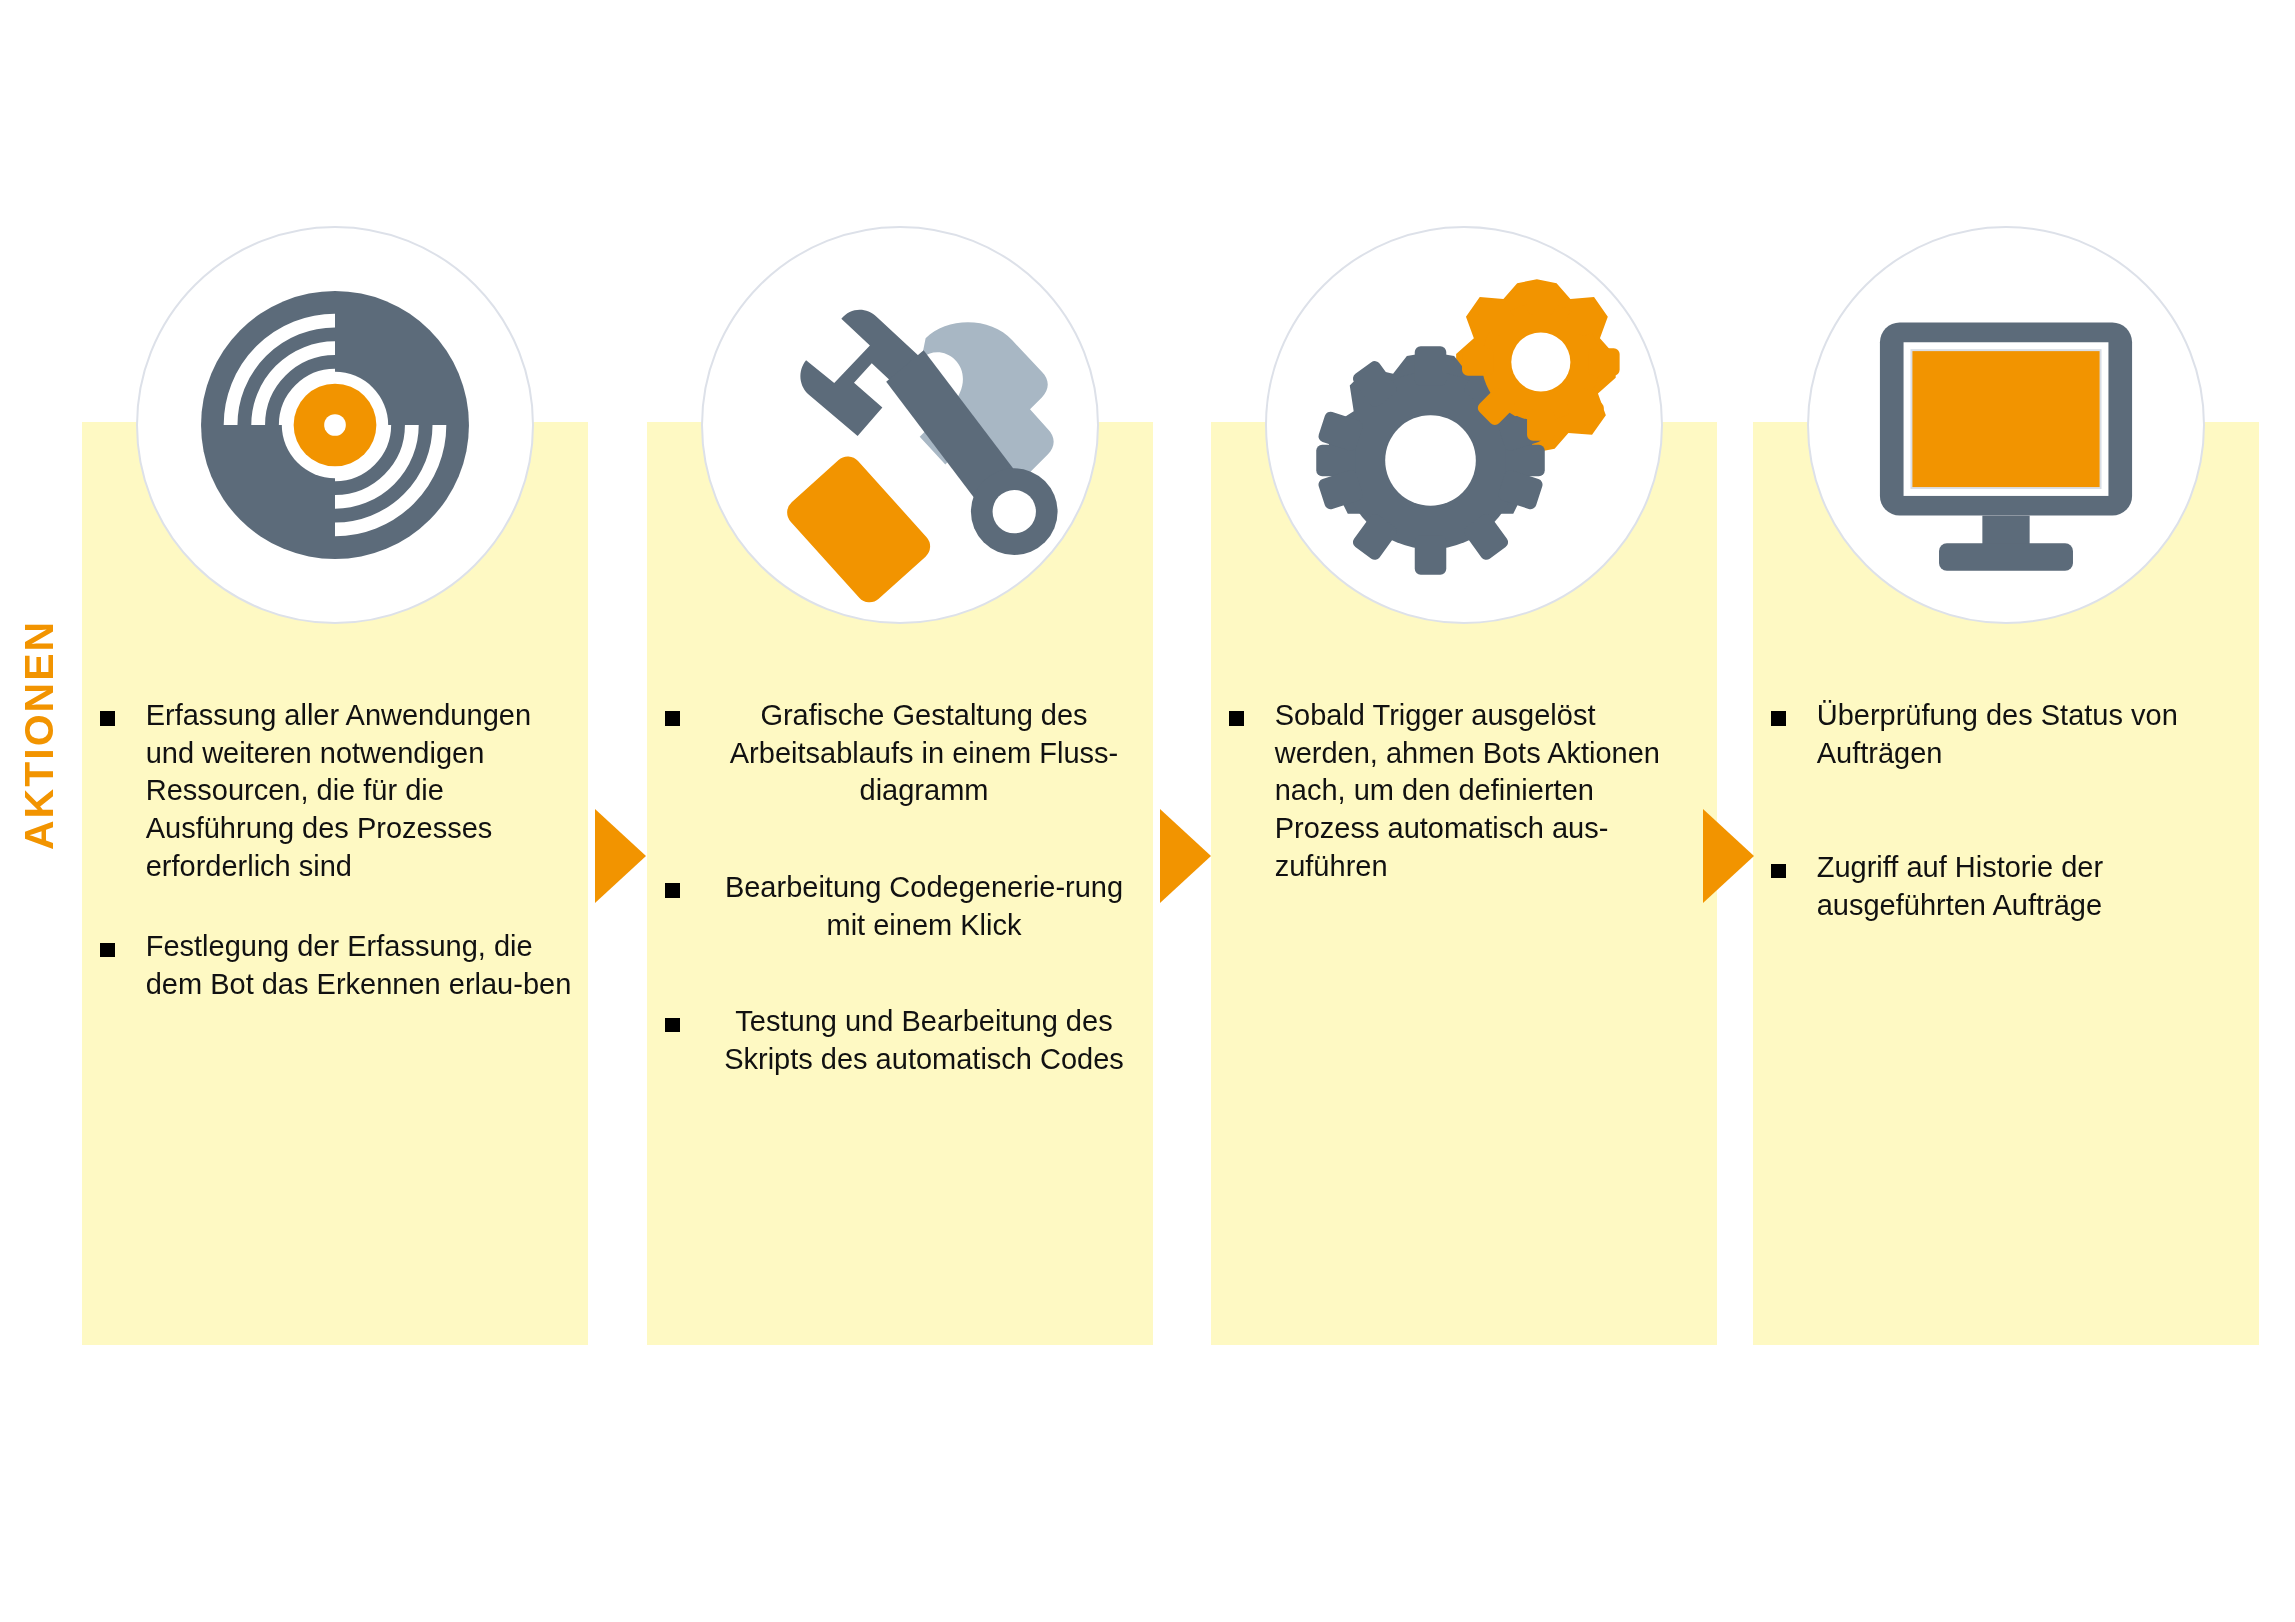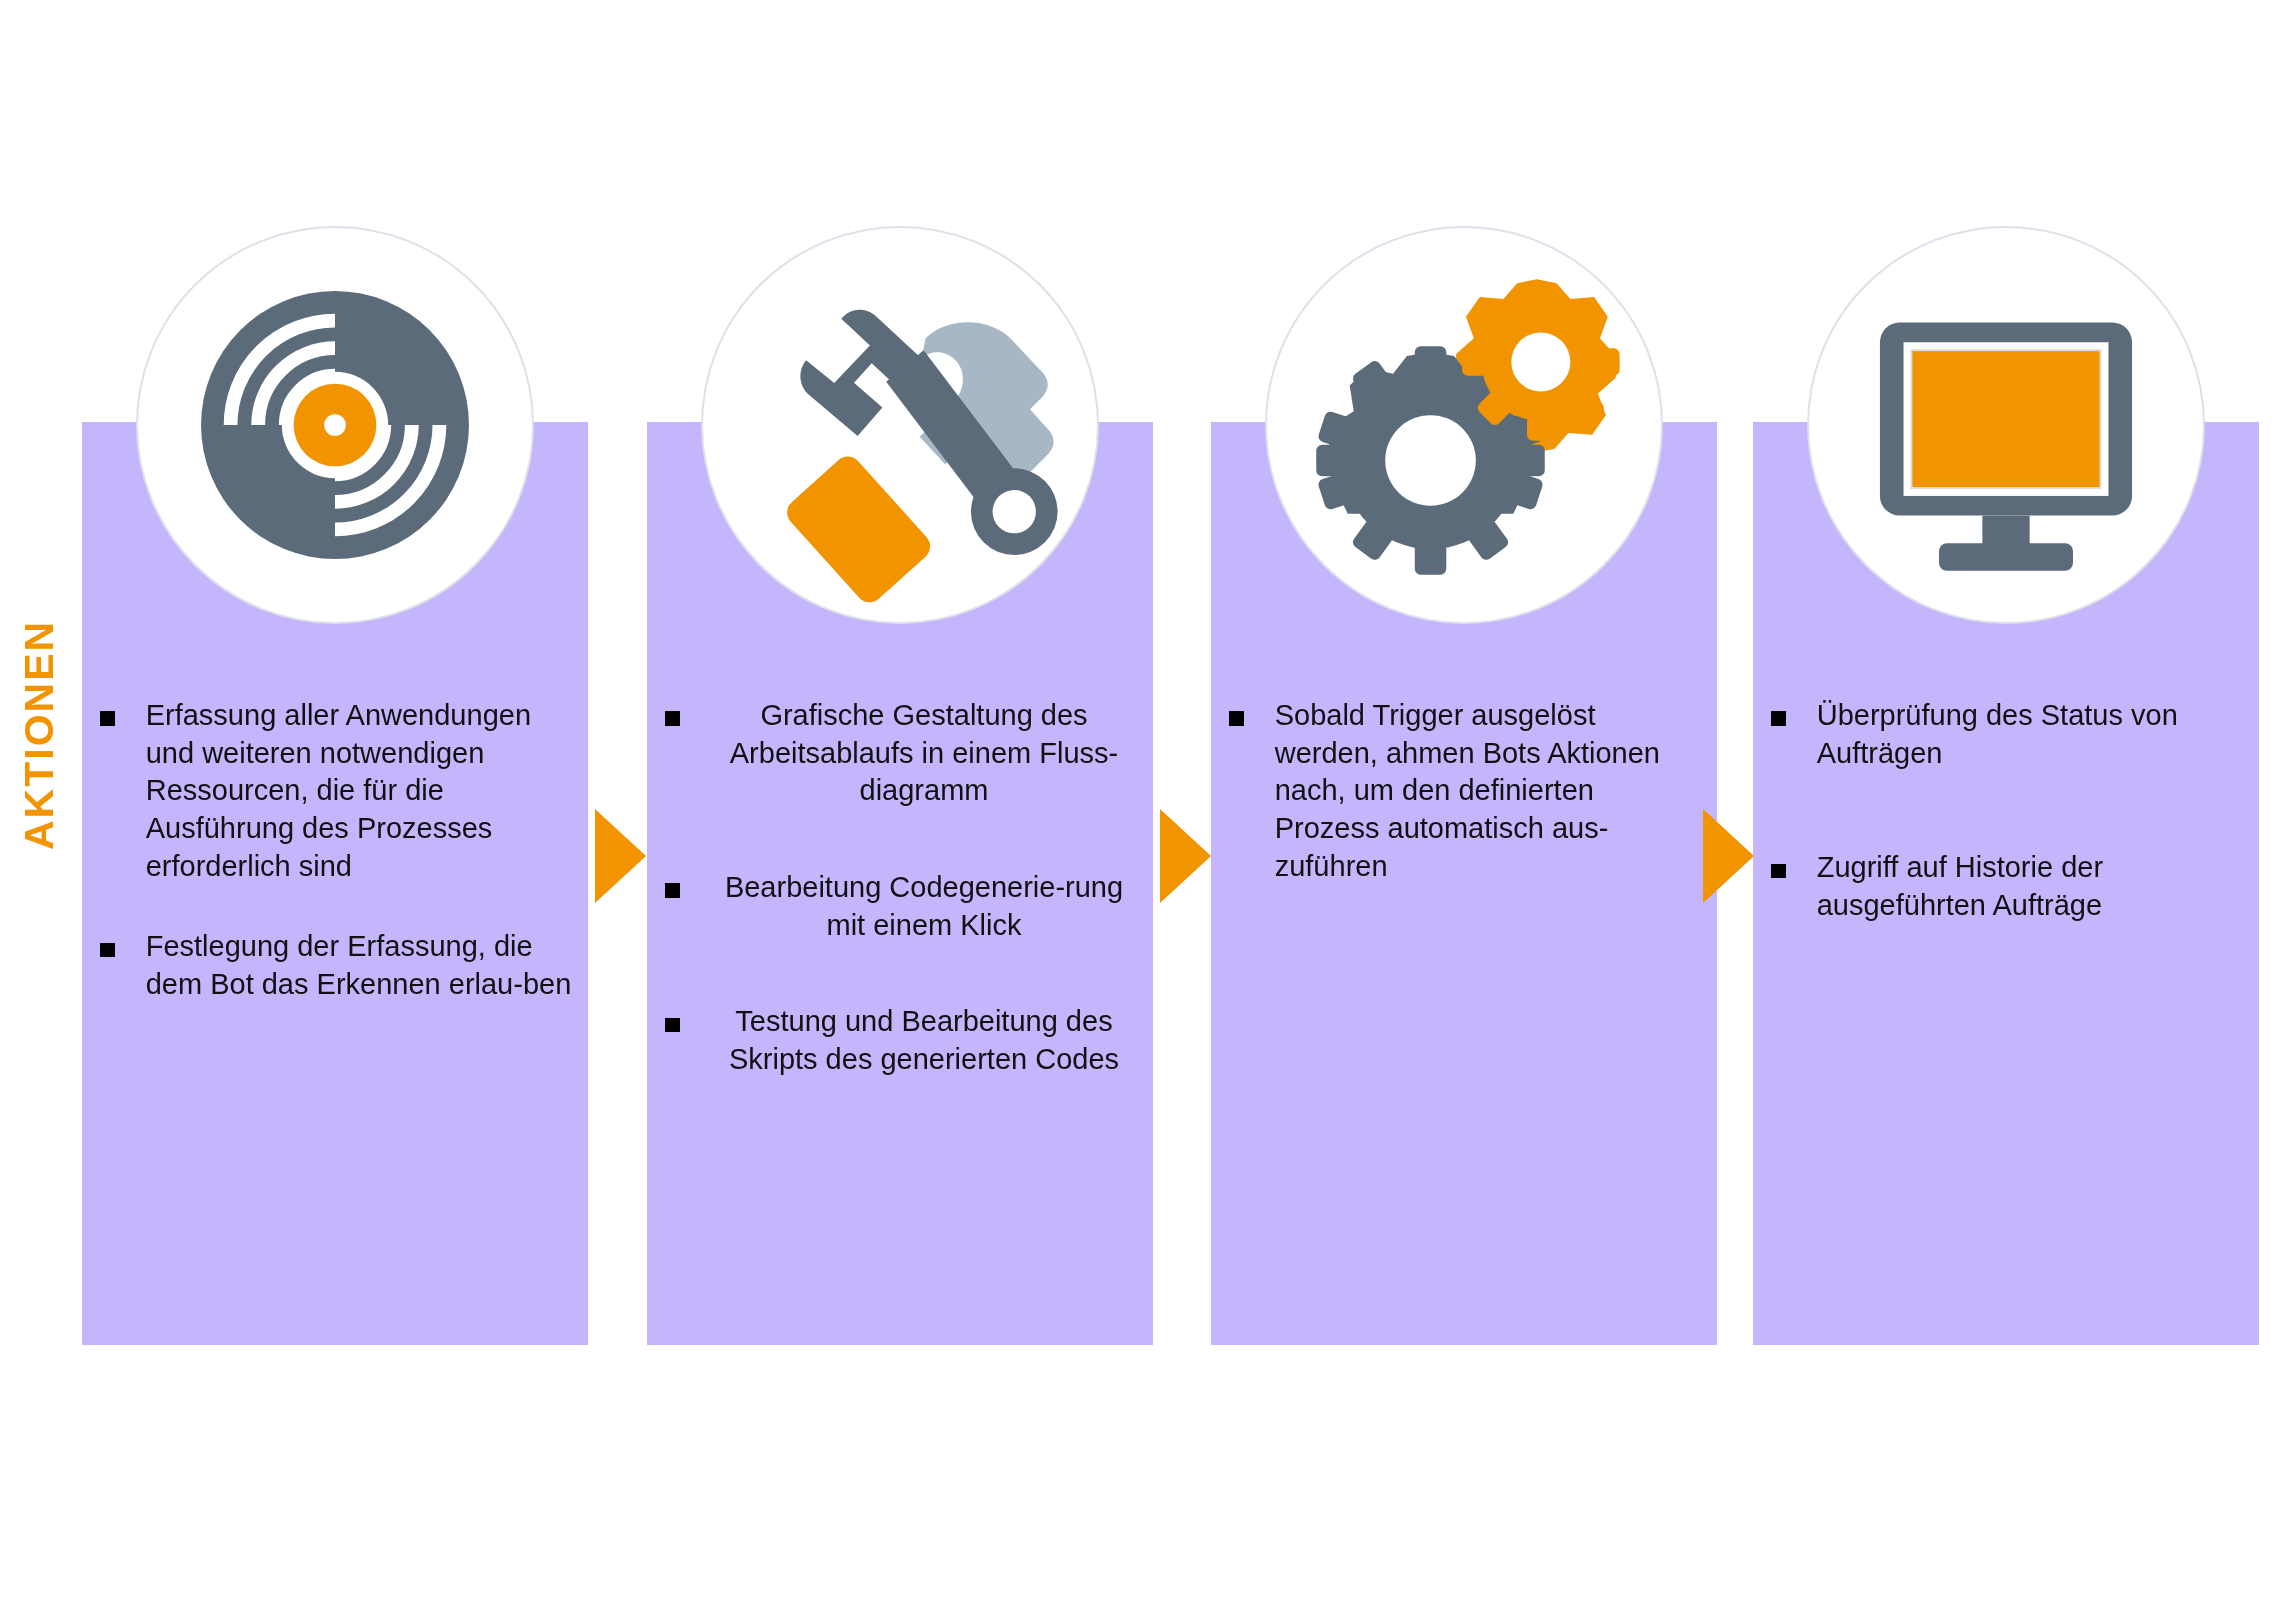--- a/index.html
+++ b/index.html
@@ -41,21 +41,21 @@
     letter-spacing: 2px;
     white-space: nowrap;
   }
 
   
   .col {
     position: absolute;
     top: 422px;
     width: 506px;
     height: 923px;
-    background: #c4b5fd;
+    background: #fef9c3;
   }
   .col.c1 { left: 82px; }
   .col.c2 { left: 647px; }
   .col.c3 { left: 1211px; }
   .col.c4 { left: 1753px; }
 
   .bullets {
     position: absolute;
     left: 18.3px;
     top: 275px;
@@ -142,21 +142,21 @@
       <div class="bullet-row">
         <span class="bullet-mark"></span>
         <span class="bullet-text">Grafische Gestaltung des Arbeitsablaufs in einem Fluss-diagramm</span>
       </div>
       <div class="bullet-row">
         <span class="bullet-mark"></span>
         <span class="bullet-text">Bearbeitung Codegenerie-rung mit einem Klick</span>
       </div>
       <div class="bullet-row">
         <span class="bullet-mark"></span>
-        <span class="bullet-text">Testung und Bearbeitung des Skripts des generierten Codes</span>
+        <span class="bullet-text">Testung und Bearbeitung des Skripts des automatisch Codes</span>
       </div>
     </div>
   </div>
 
   <div class="col c4">
     <div class="bullets">
       <div class="bullet-row">
         <span class="bullet-mark"></span>
         <span class="bullet-text">Überprüfung des Status von Aufträgen</span>
       </div>

